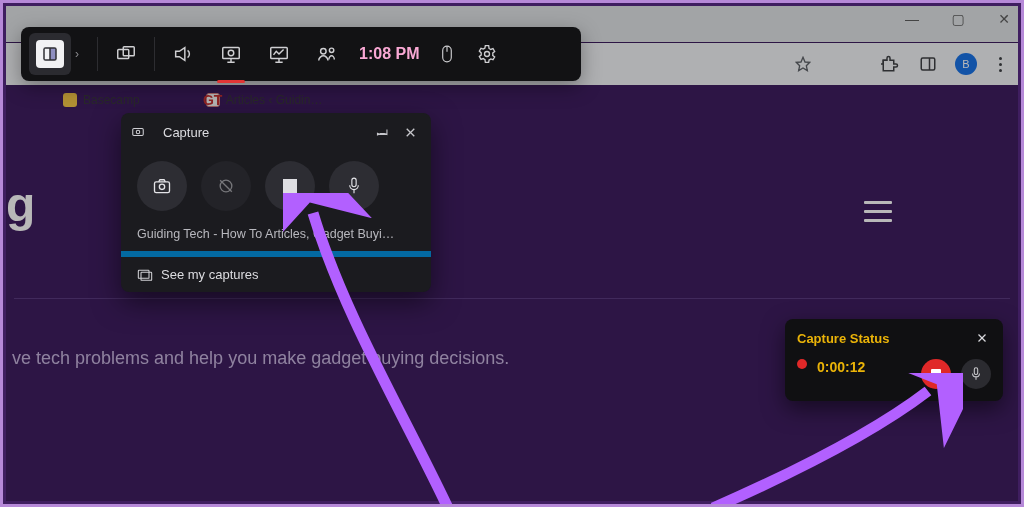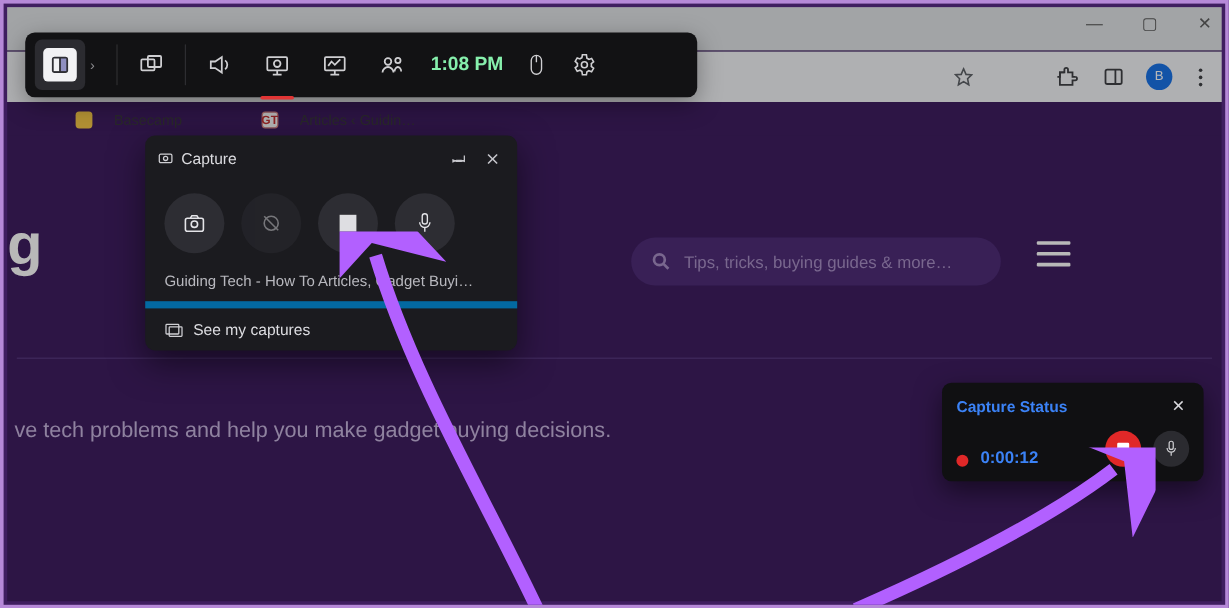--- a/index.html
+++ b/index.html
@@ -22,24 +22,24 @@
   .omnibox { position:absolute; top:45px; left:560px; height:32px; width:260px; background:#f3f4f7; border-radius:16px; z-index:2; display:flex; align-items:center; justify-content:flex-end; padding-right:10px; }
   .omnibox .star { color:#5f6368; margin-right:2px; }
   .tool-icons { position:absolute; top:50px; right:14px; display:flex; gap:16px; align-items:center; z-index:2; }
   .tool-icons .ico { width:22px; height:22px; display:flex; align-items:center; justify-content:center; color:#404246; }
   .avatar-b { width:22px; height:22px; border-radius:50%; background:#1a73e8; color:#fff; font-size:11px; display:flex; align-items:center; justify-content:center; }
   .kebab { width:14px; display:flex; flex-direction:column; gap:3px; align-items:center; }
   .kebab span { width:3px; height:3px; background:#404246; border-radius:50%; }
 
   
   .bookmarks { position:absolute; top:86px; left:12px; right:3px; height:22px; z-index:2; display:flex; gap:18px; align-items:center; }
-  .bookmark { display:flex; align-items:center; gap:18px; color:#3a3a3a; font-size:12px;padding-left:48px; }
+  .bookmark { display:flex; align-items:center; gap:6px; color:#3a3a3a; font-size:12px;padding-left:48px; }
   .bm-ico { width:14px; height:14px; border-radius:3px; }
   .bm-yellow { background:#f7c948; }
-  .bm-gt { background:#fff; border:1px solid #d88; display:flex; align-items:center; justify-content:center; font-size:10px; font-weight:bold; color:#c33; }
+  .bm-gt { background:#fff; border:1px solid #d88; display:flex; align-items:center; justify-content:center; font-size:14px; font-weight:bold; color:#c33; }
 
   
   .page { position:absolute; top:110px; left:3px; right:3px; bottom:3px; background:#3f1e60; z-index:1; }
   .page .logo-g { position:absolute; top:64px; left:0; color:#fff; font-size:48px; font-weight:700; }
   .searchbar { position:absolute; top:85px; left:520px; width:308px; height:40px; background:#4f2d78; border-radius:22px; display:flex; align-items:center; padding:0 16px; gap:10px; }
   .searchbar .mag { width:18px; height:18px; }
   .searchbar .ph { color:#a88fc5; font-size:14px; }
   .hamburger { position:absolute; top:88px; left:858px; display:flex; flex-direction:column; gap:6px; }
   .hamburger span { width:28px; height:3px; background:#fff; border-radius:1px; }
   .divider { position:absolute; top:185px; left:8px; right:8px; height:1px; background:#5a3b80; }
@@ -48,40 +48,40 @@
   
   .xgb { position:absolute; top:24px; left:18px; width:560px; height:54px; background:#121214; border-radius:8px; display:flex; align-items:center; z-index:6; box-shadow:0 6px 20px rgba(0,0,0,0.35); }
   .xgb .slot { width:48px; height:54px; display:flex; align-items:center; justify-content:center; color:#cfcfd2; }
   .xgb .app { width:42px; height:42px; margin:0 4px 0 8px; border-radius:6px; background:#2b2b30; display:flex; align-items:center; justify-content:center; }
   .xgb .app-inner { width:28px; height:28px; border-radius:4px; background:#f2f2f4; display:flex; align-items:center; justify-content:center; }
   .xgb .app-inner svg { width:18px; height:18px; }
   .xgb .chev { width:18px; color:#8a8a8e; font-size:12px; }
   .xgb .sep { width:1px; height:34px; background:#2d2d31; margin:0 4px; }
   .xgb .active { position:relative; }
   .xgb .active::after { content:""; position:absolute; bottom:-2px; left:10px; right:10px; height:3px; background:#e13535; border-radius:2px; }
-  .xgb .time { color:#86efac; font-size:16px; font-weight:600; padding:0 8px; white-space:nowrap; }
+  .xgb .time { color:#f9a8d4; font-size:16px; font-weight:600; padding:0 8px; white-space:nowrap; }
 
   
   .capture { position:absolute; top:110px; left:118px; width:310px; background:#1b1b1f; border-radius:8px; z-index:6; box-shadow:0 10px 28px rgba(0,0,0,0.5); color:#dcdce0; }
   .capture .head { display:flex; align-items:center; padding:8px 10px; font-size:13px; gap:6px; }
-  .capture .head .ttl { flex:1; }
+  .capture .head .ttl { flex:1;margin-left:12px; }
   .capture .head .hbtn { width:22px; height:22px; display:flex; align-items:center; justify-content:center; color:#c7c7cc; }
   .capture .row { display:flex; gap:14px; padding:10px 16px 12px; }
   .capture .circ { width:50px; height:50px; border-radius:50%; background:#2d2d33; display:flex; align-items:center; justify-content:center; color:#e4e4e8; }
   .capture .circ.dis { opacity:.45; }
   .capture .stop-sq { width:14px; height:14px; background:#dedee2; }
   .capture .sub { padding:4px 16px 10px; font-size:12.5px; color:#b8b8be; white-space:nowrap; overflow:hidden; text-overflow:ellipsis; }
   .capture .foot { border-top:6px solid #0369a1; padding:10px 16px; font-size:13px; display:flex; align-items:center; gap:8px; }
 
   
-  .cstatus { position:absolute; top:316px; right:18px; width:218px; background:#101012; border-radius:8px; z-index:6; box-shadow:0 8px 22px rgba(0,0,0,0.5); color:#3b82f6; padding:10px 12px 12px; }
+  .cstatus { position:absolute; top:316px; right:18px; width:218px; background:#101012; border-radius:8px; z-index:6; box-shadow:0 8px 22px rgba(0,0,0,0.5); color:#eab308; padding:10px 12px 12px; }
   .cstatus .hd { display:flex; align-items:center; font-size:13px; font-weight:600; }
   .cstatus .hd span { flex:1; }
   .cstatus .hd .x { width:18px; height:18px; display:flex; align-items:center; justify-content:center; color:#d9d9dd; }
-  .cstatus .body { display:flex; align-items:flex-end; gap:10px; margin-top:12px; }
+  .cstatus .body { display:flex; align-items:flex-start; gap:10px; margin-top:12px; }
   .cstatus .dot { width:10px; height:10px; border-radius:50%; background:#e02828; }
   .cstatus .t { font-weight:700; font-size:14px; flex:1; }
   .cstatus .stopbtn { width:30px; height:30px; border-radius:50%; background:#e02828; display:flex; align-items:center; justify-content:center; }
   .cstatus .stopbtn div { width:10px; height:10px; background:#fff; border-radius:1px; }
   .cstatus .mic { width:30px; height:30px; border-radius:50%; background:#2b2b30; display:flex; align-items:center; justify-content:center; color:#cfcfd3; }
 
   
   .arrow { position:absolute; z-index:7; pointer-events:none; }
   svg { display:block; }
 </style>
@@ -130,29 +130,20 @@
     <span>Basecamp</span>
   </div>
   <div class="bookmark">
     <div class="bm-ico bm-gt">GT</div>
     <span>Articles ‹ Guidin…</span>
   </div>
 </div>
 
 <div class="page">
   <div class="logo-g">g</div>
-  <div class="searchbar">
-    <span class="mag">
-      <svg viewBox="0 0 24 24" width="18" height="18" fill="none" stroke="#a88fc5" stroke-width="3">
-          <circle cx="10" cy="10" r="6"></circle>
-          <line x1="20" y1="20" x2="14.5" y2="14.5"></line>
-        </svg>
-    </span>
-    <span class="ph">Tips, tricks, buying guides &amp; more…</span>
-  </div>
   <div class="hamburger">
       <span></span>
       <span></span>
       <span></span>
     </div>
   <div class="divider"></div>
   <div class="tagline">ve tech problems and help you make gadget buying decisions.</div>
 </div>
 
 <div class="dim"></div>

